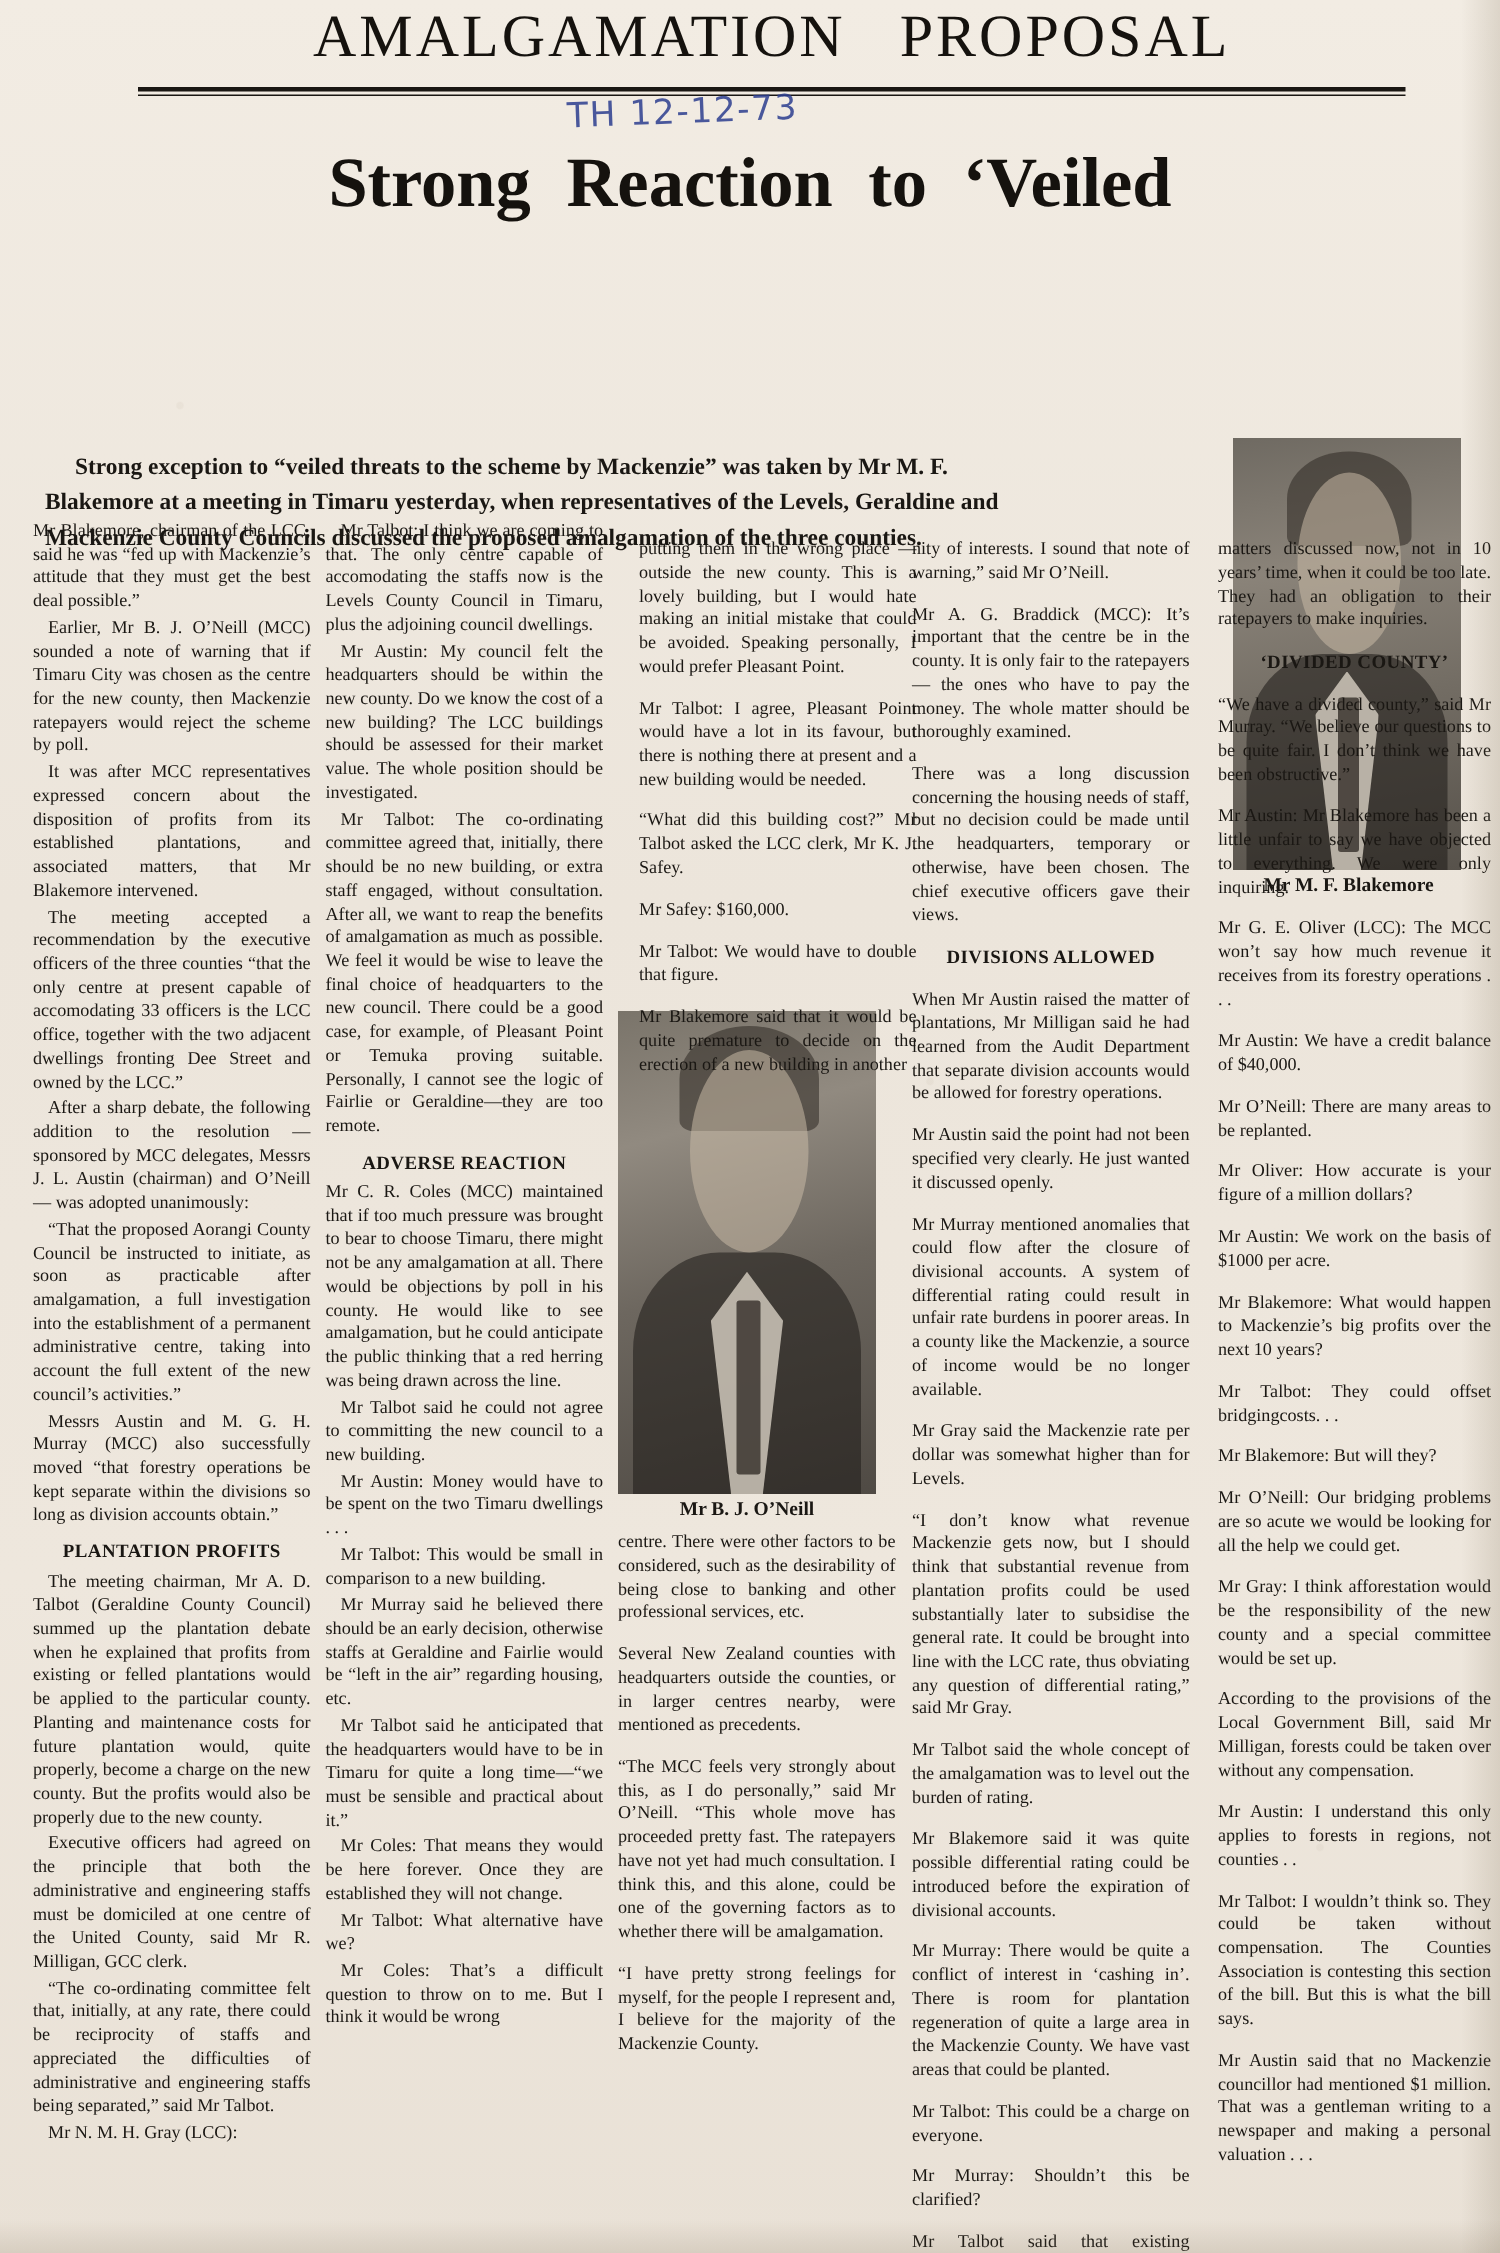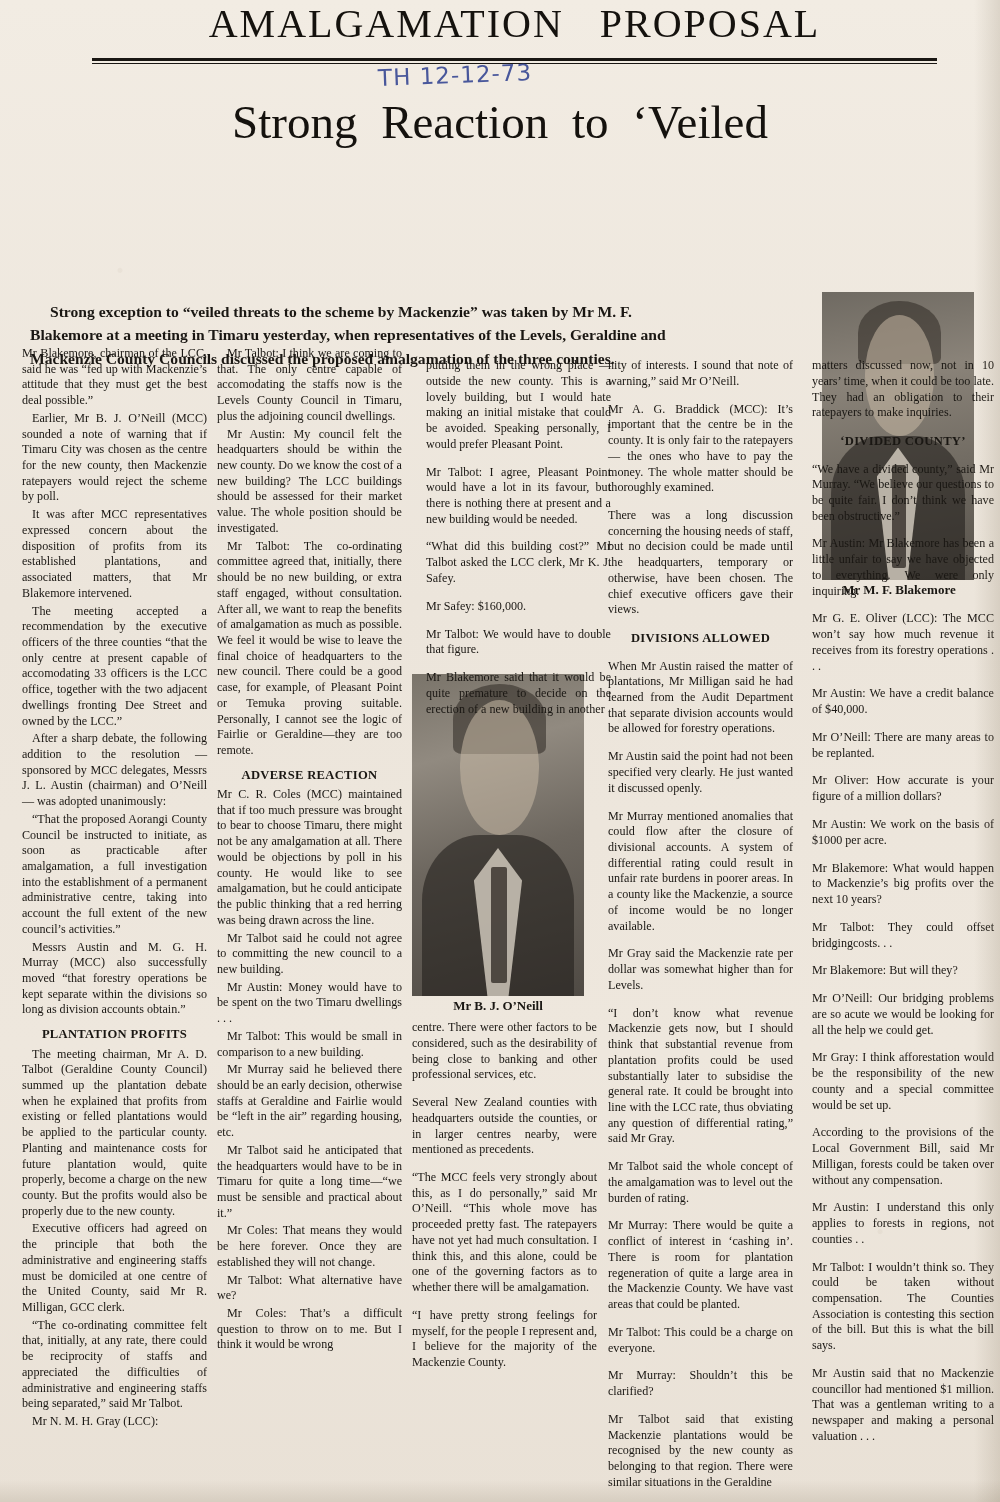--- a/index.html
+++ b/index.html
@@ -55,21 +55,21 @@
     color:#2c3e8f;
     transform:rotate(-2.2deg);
     letter-spacing:1px;
     opacity:.85;
   }
 
   
   .headline{
     position:absolute;left:60px;top:92px;width:880px;
     text-align:center;
-    font-weight:normal;
+    font-weight:bold;
     font-size:47px;
     line-height:1.28;
     color:#15120e;
     word-spacing:12px;
   }
   .headline .l1{display:block;}
   .headline .l2{display:block;}
 
   
   .standfirst{
@@ -231,20 +231,21 @@
       <p class="noind">nity of interests. I sound that note of warning,” said Mr O’Neill.</p>
       <p>Mr A. G. Braddick (MCC): It’s important that the centre be in the county. It is only fair to the ratepayers — the ones who have to pay the money. The whole matter should be thoroughly examined.</p>
       <p>There was a long discussion concerning the housing needs of staff, but no decision could be made until the headquarters, temporary or otherwise, have been chosen. The chief executive officers gave their views.</p>
       <div class="sub">DIVISIONS ALLOWED</div>
       <p class="noind">When Mr Austin raised the matter of plantations, Mr Milligan said he had learned from the Audit Department that separate division accounts would be allowed for forestry operations.</p>
       <p>Mr Austin said the point had not been specified very clearly. He just wanted it discussed openly.</p>
       <p>Mr Murray mentioned anomalies that could flow after the closure of divisional accounts. A system of differential rating could result in unfair rate burdens in poorer areas. In a county like the Mackenzie, a source of income would be no longer available.</p>
       <p>Mr Gray said the Mackenzie rate per dollar was somewhat higher than for Levels.</p>
       <p>“I don’t know what revenue Mackenzie gets now, but I should think that substantial revenue from plantation profits could be used substantially later to subsidise the general rate. It could be brought into line with the LCC rate, thus obviating any question of differential rating,” said Mr Gray.</p>
       <p>Mr Talbot said the whole concept of the amalgamation was to level out the burden of rating.</p>
+      <p>Mr Blakemore said it was quite possible differential rating could be introduced before the expiration of divisional accounts.</p>
       <p>Mr Murray: There would be quite a conflict of interest in ‘cashing in’. There is room for plantation regeneration of quite a large area in the Mackenzie County. We have vast areas that could be planted.</p>
       <p>Mr Talbot: This could be a charge on everyone.</p>
       <p>Mr Murray: Shouldn’t this be clarified?</p>
       <p>Mr Talbot said that existing Mackenzie plantations would be recognised by the new county as belonging to that region. There were similar situations in the Geraldine</p>
     </div>
 
     <div class="c5-upper">
       <p class="noind">matters discussed now, not in 10 years’ time, when it could be too late. They had an obligation to their ratepayers to make inquiries.</p>
       <div class="sub">‘DIVIDED COUNTY’</div>
       <p class="noind">“We have a divided county,” said Mr Murray. “We believe our questions to be quite fair. I don’t think we have been obstructive.”</p>

